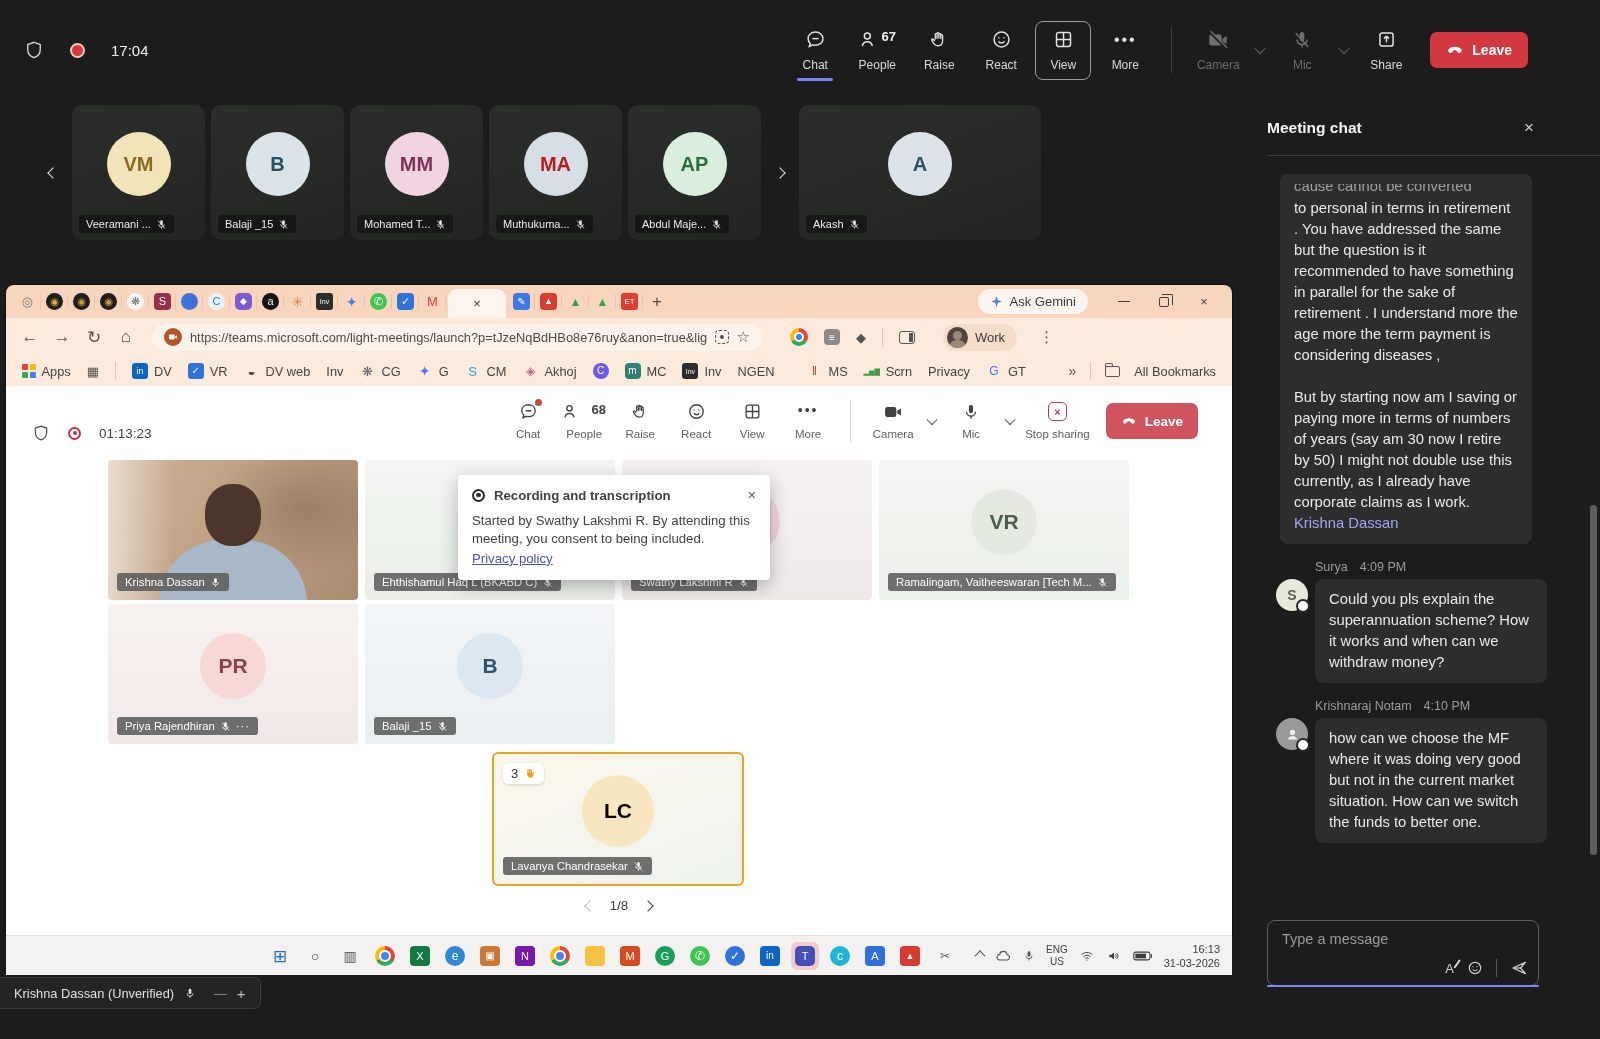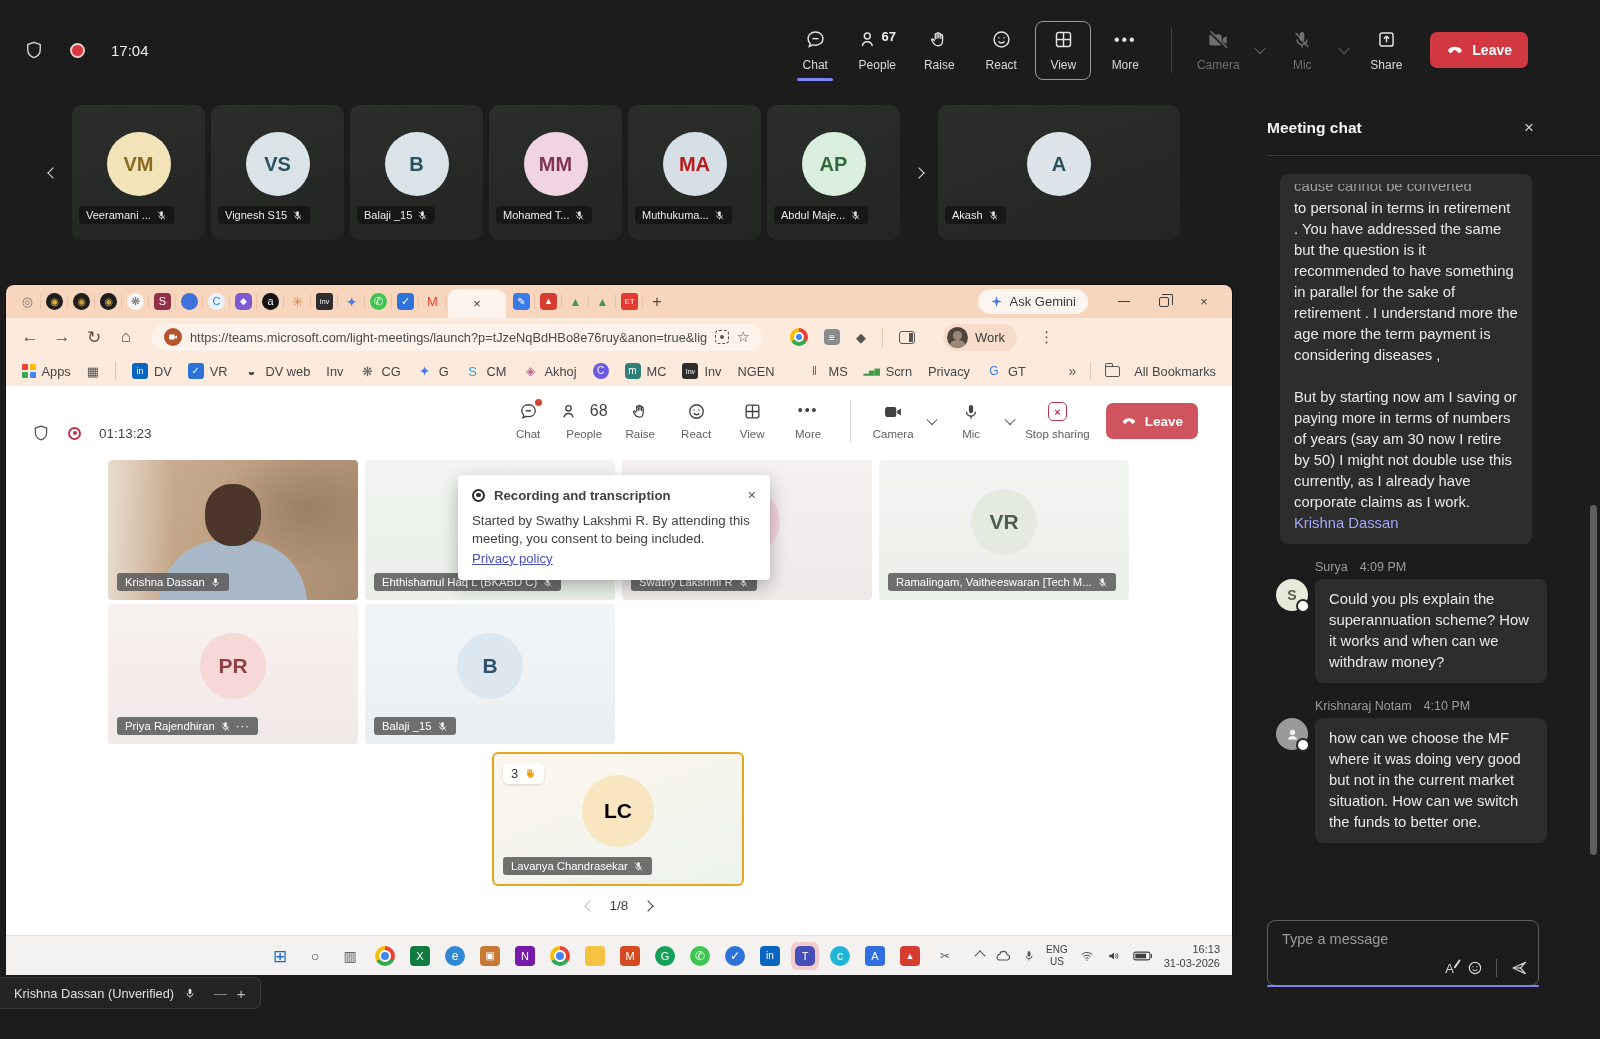--- a/index.html
+++ b/index.html
@@ -30,21 +30,21 @@
 .chev-wrap{width:16px;display:flex;justify-content:center;color:#cfcfcf}
 .leave-btn{display:flex;align-items:center;gap:8px;height:36px;padding:0 16px;margin-left:10px;background:#d2383f;border-radius:7px;color:#fff;font-size:14px;font-weight:bold}
 
 
 .strip{position:absolute;left:40px;top:105px;height:135px;display:flex;gap:6px;align-items:stretch}
 .strip-nav{width:26px;display:flex;align-items:center;justify-content:center;color:#e0e0e0}
 .strip-tiles{display:flex;gap:6px}
 .ptile{position:relative;width:133px;border-radius:10px;background:linear-gradient(160deg,#2b2e2b,#222522);overflow:hidden}
 .ptile.wide{width:242px}
 .av{position:absolute;left:50%;top:44%;transform:translate(-50%,-50%);width:64px;height:64px;border-radius:50%;display:flex;align-items:center;justify-content:center;font-weight:bold;font-size:20px}
-.nameplate{position:absolute;left:7px;bottom:16px;max-width:calc(100% - 14px);display:flex;align-items:center;gap:5px;background:rgba(16,16,16,.72);border-radius:4px;padding:3px 7px;font-size:11px;color:#ececec;white-space:nowrap;overflow:hidden}
+.nameplate{position:absolute;left:7px;bottom:7px;max-width:calc(100% - 14px);display:flex;align-items:center;gap:5px;background:rgba(16,16,16,.72);border-radius:4px;padding:3px 7px;font-size:11px;color:#ececec;white-space:nowrap;overflow:hidden}
 .nameplate .mic{flex:0 0 auto;color:#e8e8e8}
 
 
 .chat-panel{position:absolute;left:1232px;top:100px;width:368px;height:939px;padding-left:35px}
 .chat-head{display:flex;align-items:center;justify-content:space-between;height:56px;padding-right:66px;border-bottom:1px solid #3a3a3a}
 .chat-title{font-size:15.5px;font-weight:bold;color:#f3f3f3}
 .chat-close{color:#cfcfcf;font-size:17px}
 .chat-body{position:relative;height:716px;overflow:hidden;padding-top:18px}
 .bubble{margin-left:16px;width:252px;background:#2d2d2d;border-radius:8px;padding:10px 14px;color:#e9e9e9;font-size:14.8px;line-height:1.42}
 .bubble.first{margin-left:13px}
@@ -117,21 +117,21 @@
 .viewport{position:relative;height:549px;background:#fff;color:#424242}
 .itb{position:absolute;left:0;top:0;width:100%;height:70px;background:#fff}
 .itb-left{position:absolute;left:26px;top:12px;height:70px;display:flex;align-items:center;gap:18px;color:#555}
 .rec2{position:relative;width:13px;height:13px;border-radius:50%;border:2px solid #c4314b}
 .rec2::after{content:'';position:absolute;left:2.5px;top:2.5px;width:4px;height:4px;border-radius:50%;background:#c4314b}
 .itimer{font-size:13.5px;color:#3f3f3f}
 .itb-right{position:absolute;right:34px;top:0;height:70px;display:flex;align-items:center;gap:8px}
 .itb-btn{position:relative;display:flex;flex-direction:column;align-items:center;gap:6px;min-width:48px;color:#616161;font-size:11.5px}
 .itb-btn .icon{height:20px;color:#424242;position:relative}
 .itb-btn .icon.reddot::after{content:'';position:absolute;right:-4px;top:-3px;width:7px;height:7px;border-radius:50%;background:#cc4a31}
-.ipcount{font-size:16px;font-weight:normal;color:#424242;margin-left:10px}
+.ipcount{font-size:13px;font-weight:bold;color:#424242;margin-left:10px}
 .itb-div{width:1px;height:42px;background:#d6d6d6;margin:0 10px}
 .ichev{width:14px;display:flex;justify-content:center;color:#555}
 .stop-ic{width:19px;height:19px;border:1.8px solid #c4314b;border-radius:5px;color:#c4314b;display:flex;align-items:center;justify-content:center;font-size:11px;font-weight:bold}
 .ileave{display:flex;align-items:center;gap:8px;height:36px;padding:0 15px;margin-left:8px;background:#d0545d;border-radius:7px;color:#fff;font-size:13.5px;font-weight:bold}
 .vgrid{position:absolute;left:102px;top:74px;width:1022px;display:grid;grid-template-columns:repeat(4,250px);grid-auto-rows:140px;gap:4px 7px}
 .gtile{position:relative;border-radius:4px;overflow:hidden;background:linear-gradient(180deg,#f3f6f2,#ebf0ea)}
 .gav{position:absolute;left:50%;top:44%;transform:translate(-50%,-50%);width:66px;height:66px;border-radius:50%;display:flex;align-items:center;justify-content:center;font-size:21px;font-weight:bold}
 .gname{position:absolute;left:9px;bottom:9px;display:flex;align-items:center;gap:5px;background:rgba(92,92,92,.88);color:#fff;font-size:11.3px;padding:3px 8px;border-radius:3px;max-width:calc(100% - 18px);white-space:nowrap;overflow:hidden}
 .gmore{display:none;color:#fff;letter-spacing:1px}
 .gmore.show{display:inline}
@@ -299,34 +299,20 @@
               <svg width="11" height="11" viewBox="0 0 24 24" fill="currentColor">
                 <rect x="9.2" y="2.5" width="5.6" height="11" rx="2.8"></rect>
                 <path d="M6 11.5a6 6 0 0 0 12 0" fill="none" stroke="currentColor" stroke-width="1.8"></path>
                 <path d="M12 17.5v3.5" stroke="currentColor" stroke-width="1.8"></path>
                 <line x1="4.5" y1="3.5" x2="19.5" y2="20.5" stroke="currentColor" stroke-width="1.8"></line>
               </svg>
             </span>
           </div>
         </div>
 
-        <div class="ptile">
-          <div class="av" style="background: rgb(217, 227, 232); color: rgb(41, 82, 95);">VS</div>
-          <div class="nameplate">
-            <span>Vignesh S15</span>
-            <span class="mic">
-              <svg width="11" height="11" viewBox="0 0 24 24" fill="currentColor">
-                <rect x="9.2" y="2.5" width="5.6" height="11" rx="2.8"></rect>
-                <path d="M6 11.5a6 6 0 0 0 12 0" fill="none" stroke="currentColor" stroke-width="1.8"></path>
-                <path d="M12 17.5v3.5" stroke="currentColor" stroke-width="1.8"></path>
-                <line x1="4.5" y1="3.5" x2="19.5" y2="20.5" stroke="currentColor" stroke-width="1.8"></line>
-              </svg>
-            </span>
-          </div>
-        </div>
 
         <div class="ptile">
           <div class="av" style="background: rgb(217, 227, 232); color: rgb(41, 82, 95);">B</div>
           <div class="nameplate">
             <span>Balaji _15</span>
             <span class="mic">
               <svg width="11" height="11" viewBox="0 0 24 24" fill="currentColor">
                 <rect x="9.2" y="2.5" width="5.6" height="11" rx="2.8"></rect>
                 <path d="M6 11.5a6 6 0 0 0 12 0" fill="none" stroke="currentColor" stroke-width="1.8"></path>
                 <path d="M12 17.5v3.5" stroke="currentColor" stroke-width="1.8"></path>

